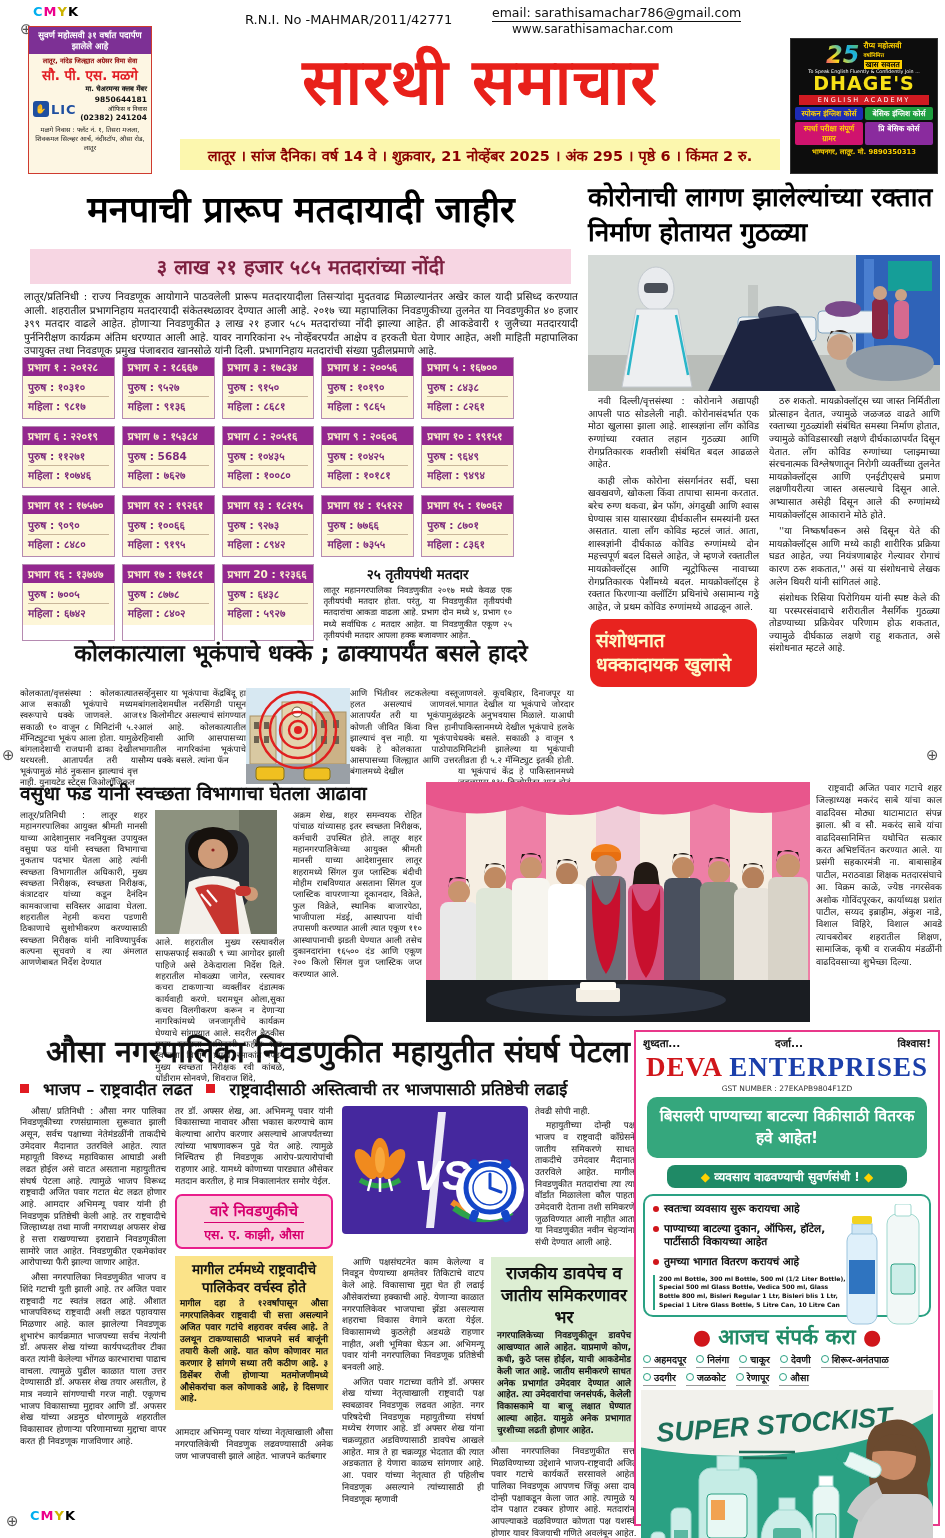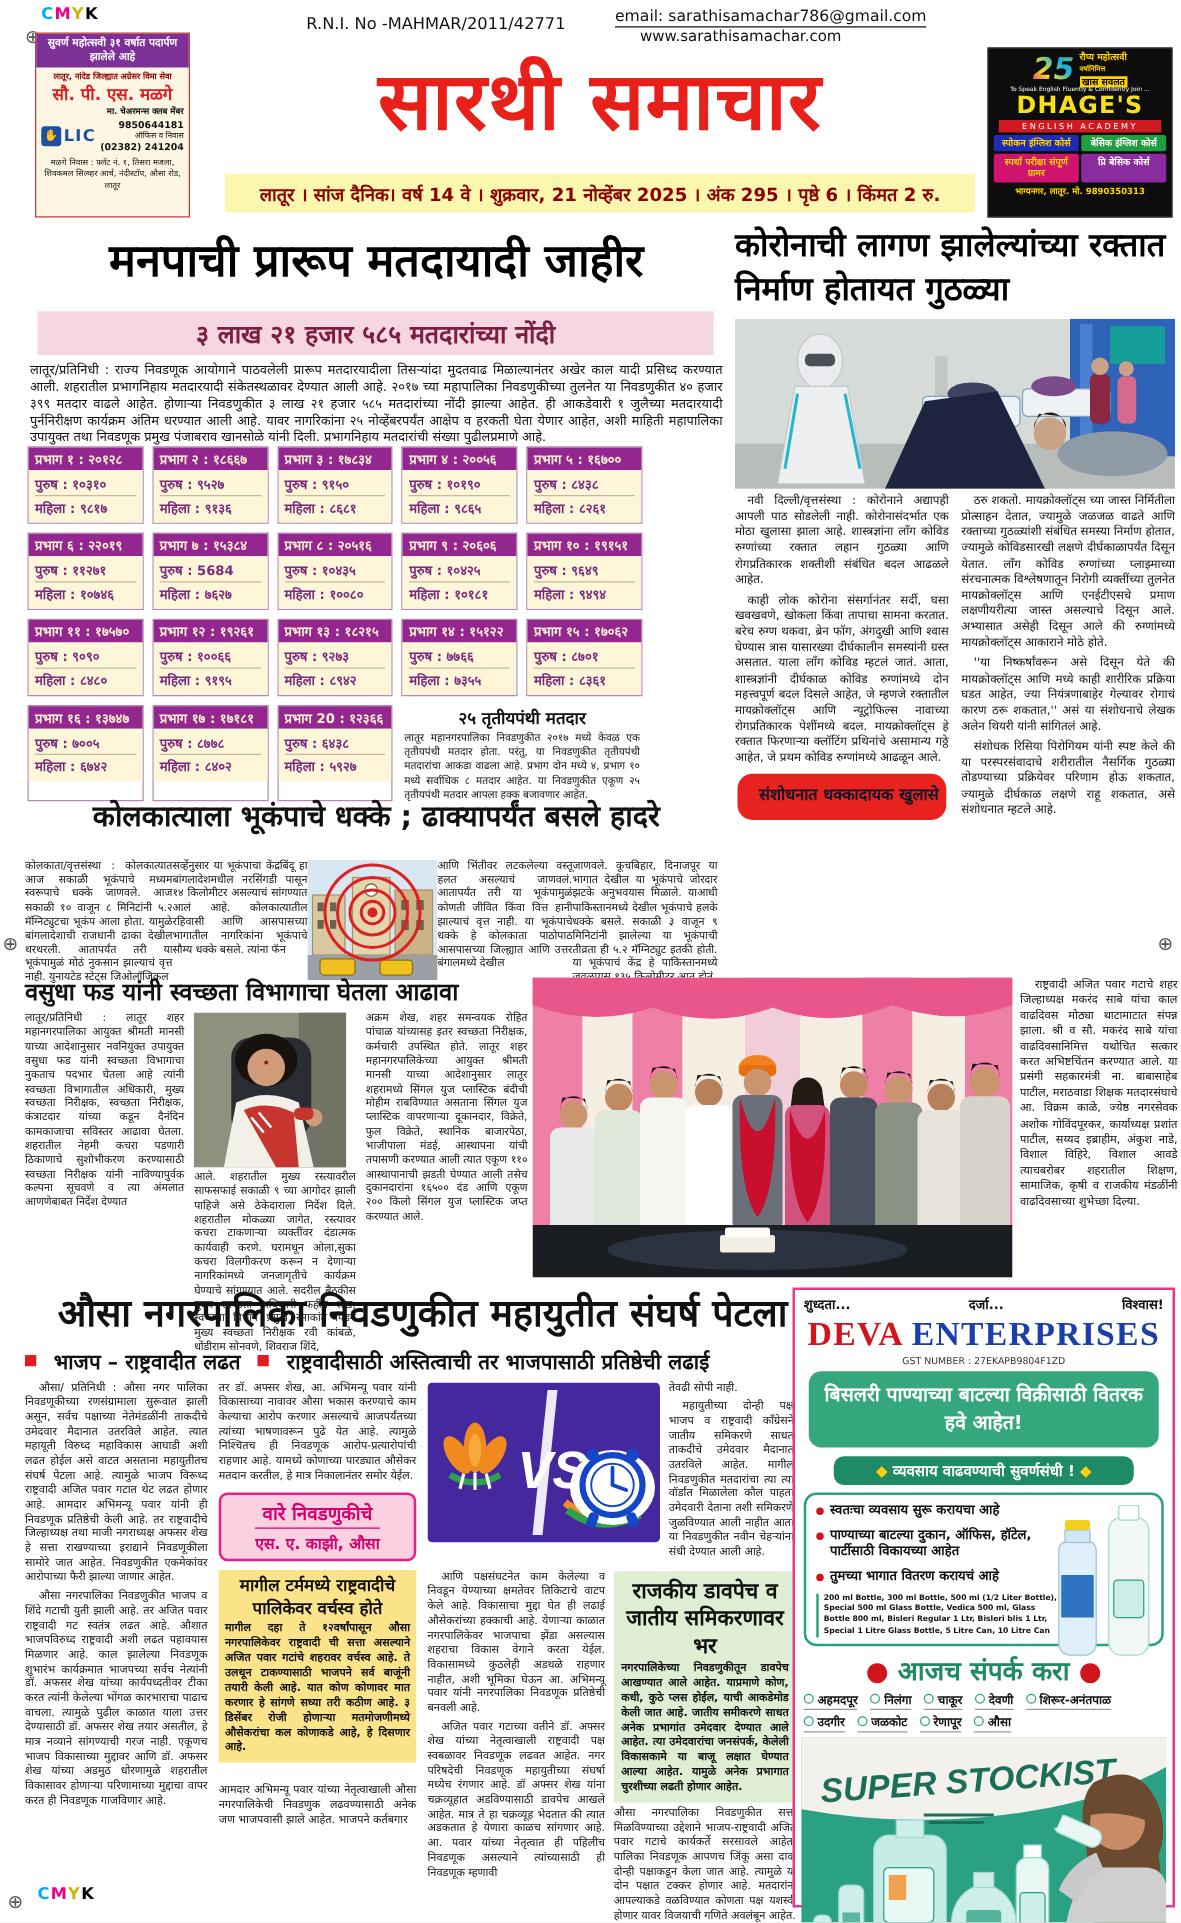--- a/index.html
+++ b/index.html
@@ -60,21 +60,21 @@
   .tg-box{grid-column:span 2;background:#fff;padding:0 2px;}
   .tg-title{font-weight:800;font-size:13.5px;text-align:center;margin:1px 0 2px;}
   .tg-body{font-size:8.3px;line-height:1.35;text-align:justify;}
 
   
   .corona{left:586px;top:180px;width:356px;}
   .corona-hl{font-weight:800;font-size:26px;line-height:1.35;color:#000;padding:0 2px;}
   .covid-photo{width:352px;height:136px;margin:5px 0 4px 2px;display:block;}
   .corona-body{column-count:2;column-gap:10px;font-size:9.4px;line-height:1.34;text-align:justify;padding:0 2px;}
   .corona-body p{margin:0 0 4px;text-indent:10px;}
-  .corona-box{break-inside:avoid;background:#e8231f;color:#0f172a;font-weight:800;font-size:13px;line-height:1.25;text-align:right;border-radius:12px;padding:10px 6px;margin:6px 2px;}
+  .corona-box{break-inside:avoid;background:#e8231f;color:#fef9c3;font-weight:800;font-size:19px;line-height:1.25;text-align:left;border-radius:12px;padding:10px 6px;margin:6px 2px;}
 
   
   .quake{left:20px;top:636px;width:562px;}
   .quake-hl{text-align:center;font-weight:800;font-size:23px;margin-bottom:20px;white-space:nowrap;}
   .quake-cols{display:flex;gap:0;}
   .quake-cols .qc{font-size:8.6px;line-height:1.3;text-align:justify;}
   .quake-img{width:104px;height:96px;flex:none;}
 
   
   .vasudha{left:20px;top:780px;width:402px;}

